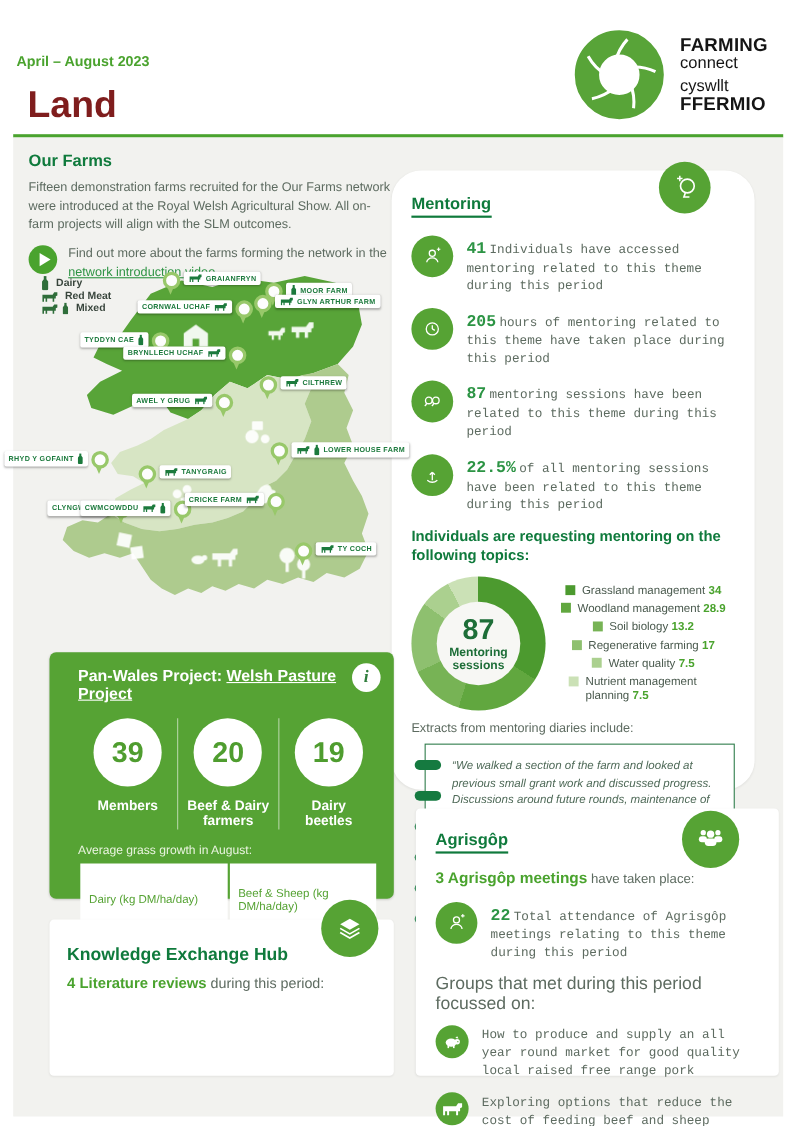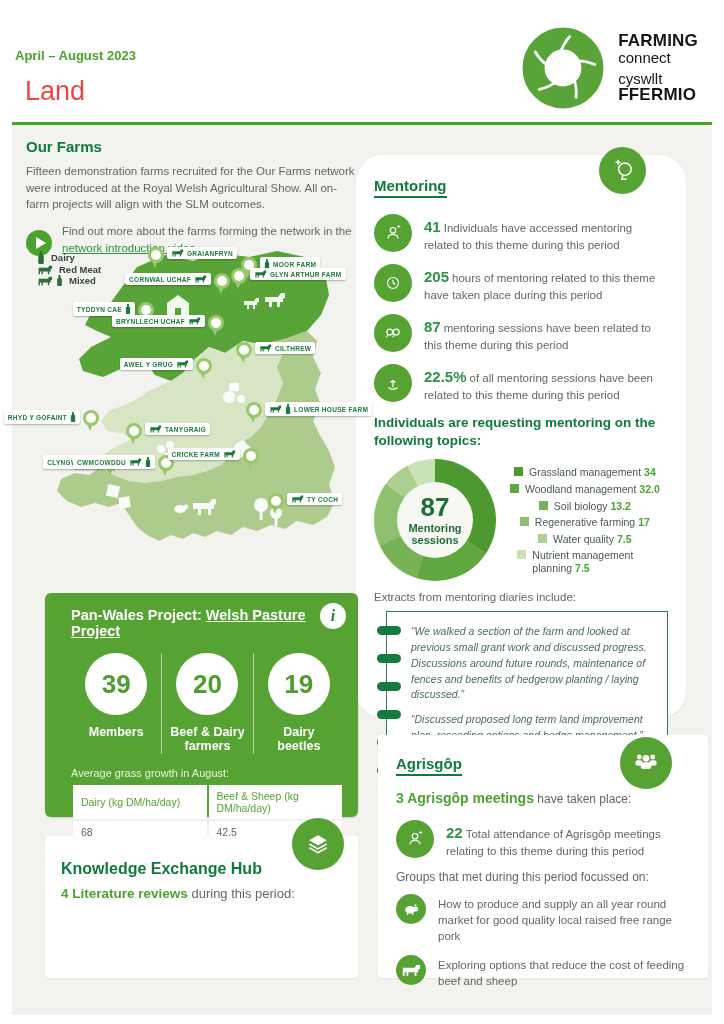--- a/index.html
+++ b/index.html
@@ -1,37 +1,37 @@
 <!DOCTYPE html>
 <html><head>
 <meta charset="utf-8">
 <style>
   html,body{margin:0;padding:0;background:#fff;}
   .page{position:relative;width:724px;height:1024px;background:#fff;overflow:hidden;
         font-family:"Liberation Sans",sans-serif;}
   
   .hdr-period{position:absolute;left:15px;top:48px;font-size:13px;font-weight:700;color:#4aa32e;}
-  .hdr-title{position:absolute;left:25px;top:76px;margin:0;font-size:27px;font-weight:400;color:#ef4444;}
+  .hdr-title{position:absolute;left:25px;top:76px;margin:0;font-size:34px;font-weight:700;color:#7f1d1d;}
   .logo{position:absolute;right:26px;top:22px;display:flex;align-items:center;gap:9px;}
   .logo-text{line-height:1.02;color:#151515;}
   .logo-text .b{font-size:17px;font-weight:800;letter-spacing:.2px;}
   .logo-text .r{font-size:15px;}
   .logo-text .gap{height:6px;}
   .hr{position:absolute;left:12px;right:12px;top:122px;height:3px;background:#4aa32e;}
   .canvas{position:absolute;left:12px;right:12px;top:125px;height:890px;background:#f2f2ef;}
 
   
   .card{position:absolute;background:#fff;border-radius:4px;box-shadow:0 1px 2px rgba(0,0,0,.06);}
   .sec-h{font-size:15px;font-weight:800;color:#0f7a3c;margin:0 0 8px 0;}
   .sec-h.u{display:inline-block;border-bottom:2px solid #0f7a3c;padding-bottom:2px;}
   .body-t{font-size:11.5px;color:#5d6b60;line-height:1.45;}
 
   
   .ourfarms{position:absolute;left:26px;top:138px;width:334px;}
-  .video-row{display:flex;gap:10px;margin-top:10px;align-items:flex-end;}
+  .video-row{display:flex;gap:10px;margin-top:10px;align-items:flex-start;}
   .play{width:26px;height:26px;border-radius:50%;background:#4aa32e;flex:0 0 auto;position:relative;cursor:pointer;}
   .play::after{content:"";position:absolute;left:10px;top:7px;border-style:solid;
                border-width:6px 0 6px 10px;border-color:transparent transparent transparent #fff;}
   .vlink{color:#2e9444;text-decoration:underline;font-weight:400;cursor:pointer;}
 
   
   .map{position:absolute;left:25px;top:245px;width:335px;height:325px;}
   .map svg.base{position:absolute;left:0;top:0;}
   .maplegend{position:absolute;left:12px;top:6px;display:flex;flex-direction:column;gap:0;
              font-size:9.5px;font-weight:700;color:#38453c;z-index:4;}
@@ -45,21 +45,21 @@
   .plabel{background:#fff;border-radius:2px;box-shadow:0 1px 2px rgba(0,0,0,.28);padding:2px 4px;
           display:flex;align-items:center;gap:3px;font-size:6.5px;font-weight:800;color:#1c7a3d;
           white-space:nowrap;letter-spacing:.3px;}
   .pi{fill:#1c7a3d;flex:0 0 auto;}
 
   
   .stat{display:flex;gap:12px;margin-bottom:11px;align-items:flex-start;}
   .sicon{width:38px;height:38px;border-radius:50%;background:#56a334;flex:0 0 auto;
          display:flex;align-items:center;justify-content:center;}
   .sicon.small{width:30px;height:30px;}
-  .stat .txt{font-size:11.5px;color:#5d6b60;line-height:1.4;padding-top:2px;}
+  .stat .txt{font-size:11.5px;color:#5d6b60;line-height:1.4;padding-top:2px;font-family:Liberation Mono, monospace;}
   .sv{font-size:15px;font-weight:800;color:#2c9444;margin-right:3px;}
 
   
   .mentoring{left:356px;top:155px;width:330px;height:563px;padding:0;border-radius:27px;}
   .m-inner{padding:22px 18px 12px 18px;position:relative;}
   .bigicon{position:absolute;width:47px;height:47px;border-radius:50%;background:#56a334;
            display:flex;align-items:center;justify-content:center;}
   .topics-h{font-size:13.5px;font-weight:800;color:#0f7a3c;line-height:1.3;margin:10px 0 10px 0;}
   .donut-wrap{display:flex;gap:14px;align-items:center;margin-bottom:10px;}
   .donut{width:122px;height:122px;border-radius:50%;position:relative;flex:0 0 auto;}
@@ -88,41 +88,41 @@
         color:#2f7d3c;font:italic 800 16px "Liberation Serif",serif;display:flex;align-items:center;
         justify-content:center;cursor:pointer;}
   .pw-circles{display:flex;margin-top:14px;}
   .pw-col{flex:1;display:flex;flex-direction:column;align-items:center;}
   .pw-col.mid{border-left:1px solid rgba(255,255,255,.55);border-right:1px solid rgba(255,255,255,.55);}
   .pw-circ{width:62px;height:62px;border-radius:50%;background:#fff;display:flex;align-items:center;
            justify-content:center;font-size:26px;font-weight:800;color:#4f9d2f;}
   .pw-lab{margin-top:10px;font-size:12.5px;font-weight:800;text-align:center;line-height:1.15;}
   .pw-avg{font-size:11px;margin-top:13px;margin-bottom:4px;color:#eaf4e0;}
   table.pw{width:100%;border-collapse:separate;border-spacing:2px;}
-  table.pw td{background:#fff;font-size:10.5px;padding:5px 8px;width:50%;}
+  table.pw td{background:#fff;font-size:10.5px;padding:21px 8px;width:50%;}
   table.pw .h{color:#56a334;}
   table.pw .v{color:#5d6b60;}
 
   
   .khub{left:45px;top:836px;width:313px;height:142px;}
   .k-inner{padding:24px 16px 14px 16px;position:relative;}
   .k-icon{position:absolute;right:14px;top:-18px;width:52px;height:52px;border-radius:50%;background:#56a334;
           display:flex;align-items:center;justify-content:center;}
   .k-intro{font-size:13px;color:#5d6b60;margin:2px 0 12px 0;}
   .k-bold{color:#4aa32e;font-weight:800;font-size:13.5px;}
   .pills{display:grid;grid-template-columns:1fr 1fr;gap:10px 14px;}
   .pill{background:#56a334;color:#fff;font-size:11px;font-weight:800;text-align:center;
         border-radius:14px;padding:7px 6px;cursor:pointer;}
 
   
   .agrisgop{left:378px;top:735px;width:330px;height:243px;}
   .a-inner{padding:20px 18px 12px 18px;position:relative;}
   .a-intro{font-size:12px;color:#5d6b60;margin:6px 0 14px 0;}
   .a-bold{color:#4aa32e;font-weight:800;font-size:14px;}
-  .groups-h{font-size:12px;color:#5d6b60;margin:4px 0 10px 0;}
+  .groups-h{font-size:16px;color:#5d6b60;margin:4px 0 10px 0;}
 </style>
 </head>
 <body>
 
 <svg width="0" height="0" style="position:absolute">
   <defs>
     <symbol id="i-cow" viewBox="0 0 22 14">
       <path d="M2,4 h13 l2,-3 h4 v4 l-2,1 v3 h-2 v4 h-2 v-4 h-7 v4 h-2 v-4 h-2 v4 h-2 z"></path>
     </symbol>
     <symbol id="i-bottle" viewBox="0 0 8 14">
@@ -445,21 +445,21 @@
             <div class="l">Mentoring sessions</div>
           </div>
         </div>
         <div class="dlegend">
           <div class="row">
               <span class="sw" style="background: rgb(76, 154, 47);"></span>
               <span><span>Grassland management</span><span class="dv">34</span></span>
             </div>
           <div class="row">
               <span class="sw" style="background: rgb(97, 167, 63);"></span>
-              <span><span>Woodland management</span><span class="dv">32.0</span></span>
+              <span><span>Woodland management</span><span class="dv">28.9</span></span>
             </div>
           <div class="row">
               <span class="sw" style="background: rgb(119, 179, 85);"></span>
               <span><span>Soil biology</span><span class="dv">13.2</span></span>
             </div>
           <div class="row">
               <span class="sw" style="background: rgb(142, 192, 111);"></span>
               <span><span>Regenerative farming</span><span class="dv">17</span></span>
             </div>
           <div class="row">

